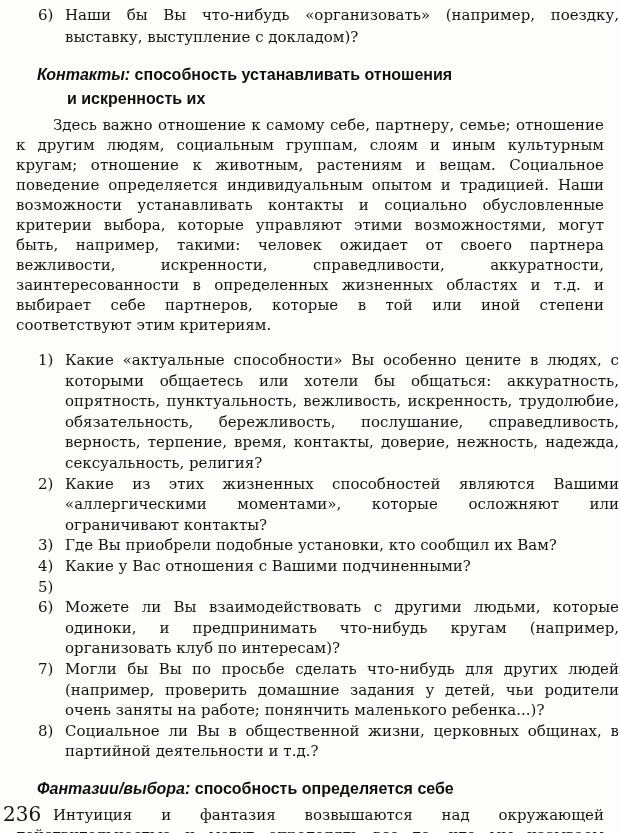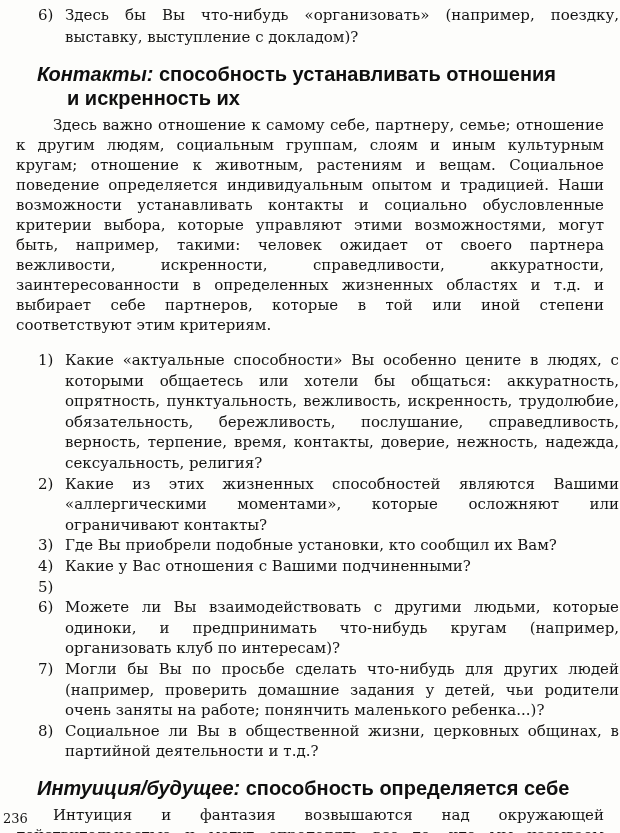--- a/index.html
+++ b/index.html
@@ -21,52 +21,52 @@
   .qlist{list-style:none;margin:0;padding:0;}
   .qitem{display:flex;line-height:20.6px;}
   .qitem .marker{flex:0 0 27px;margin-left:37px;}
   .qitem .qtext{flex:1;display:block;text-align:justify;}
   .qlist.intro .qitem{line-height:21.5px;}
   .qlist.main{margin-top:11px;}
   
   h2{
     font-family:"Liberation Sans","DejaVu Sans",sans-serif;
     font-weight:700;
-    font-size:20px;
+    font-size:16px;
     line-height:23.5px;
     margin:15px 0 5px 36px;
     color:#0f0f0f;
   }
   h2 .lead{font-style:italic;}
   h2 .hline2{display:block;padding-left:30px;}
   
   p.body-par{
     margin:15px;
     text-align:justify;
     text-indent:37px;
     line-height:20px;
   }
   p.body-par.after-heading{margin-top:2px;}
   .pagenum{
     position:absolute;
     left:3px;
     bottom:7px;
-    font-size:13px;
+    font-size:20px;
     color:#141414;
   }
 </style>
 </head>
 <body>
 
 <div class="page">
 
   <ol class="qlist intro">
     <li class="qitem">
       <span class="marker">6)</span>
-      <span class="qtext">Здесь бы Вы что-нибудь «организовать» (например, поездку, выставку, выступление с докладом)?</span>
+      <span class="qtext">Наши бы Вы что-нибудь «организовать» (например, поездку, выставку, выступление с докладом)?</span>
     </li>
   </ol>
 
   <h2>
     <span class="lead">Контакты:</span>
     <span>способность устанавливать отношения</span>
     <span class="hline2">и искренность их</span>
   </h2>
 
   <p class="body-par after-heading">Здесь важно отношение к самому себе, партнеру, семье; отношение к другим людям, социальным группам, слоям и иным культурным кругам; отношение к животным, растениям и вещам. Социальное поведение определяется индивидуальным опытом и традицией. Наши возможности устанавливать контакты и социально обусловленные критерии выбора, которые управляют этими возможностями, могут быть, например, такими: человек ожидает от своего партнера вежливости, искренности, справедливости, аккуратности, заинтересованности в определенных жизненных областях и т.д. и выбирает себе партнеров, которые в той или иной степени соответствуют этим критериям.</p>
@@ -99,21 +99,21 @@
       <span class="marker">7)</span>
       <span class="qtext">Могли бы Вы по просьбе сделать что-нибудь для других людей (например, проверить домашние задания у детей, чьи родители очень заняты на работе; понянчить маленького ребенка...)?</span>
     </li>
     <li class="qitem">
       <span class="marker">8)</span>
       <span class="qtext">Социальное ли Вы в общественной жизни, церковных общинах, в партийной деятельности и т.д.?</span>
     </li>
   </ol>
 
   <h2>
-    <span class="lead">Интуиция/будущее:</span>
+    <span class="lead">Фантазии/выбора:</span>
     <span>способность определяется себе</span>
   </h2>
 
   <p class="body-par after-heading">Интуиция и фантазия возвышаются над окружающей действительностью и могут определять все то, что мы называем смыслом деятельности, смыслом жизни, желаниями, мечтами о будущем или утопией. На способностях интуиции/фан-</p>
 
   <div class="pagenum">236</div>
 
 </div>
 
 </body></html>

